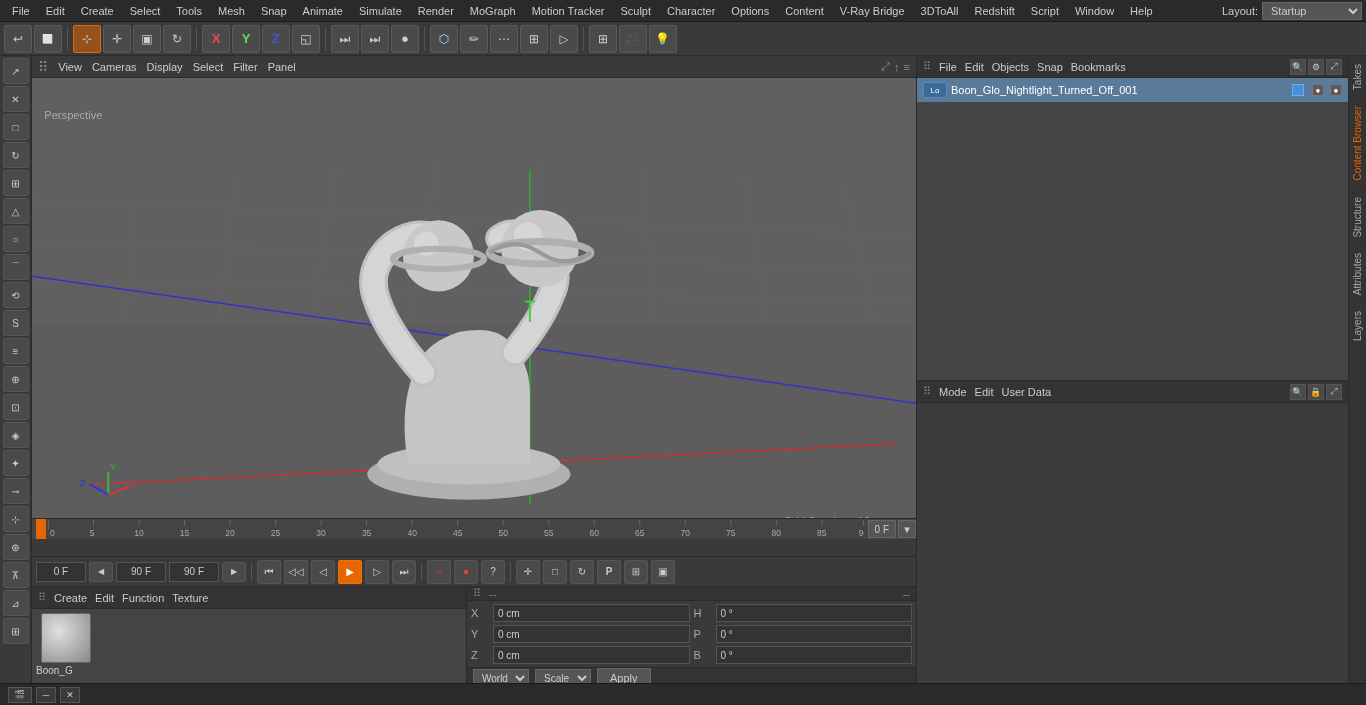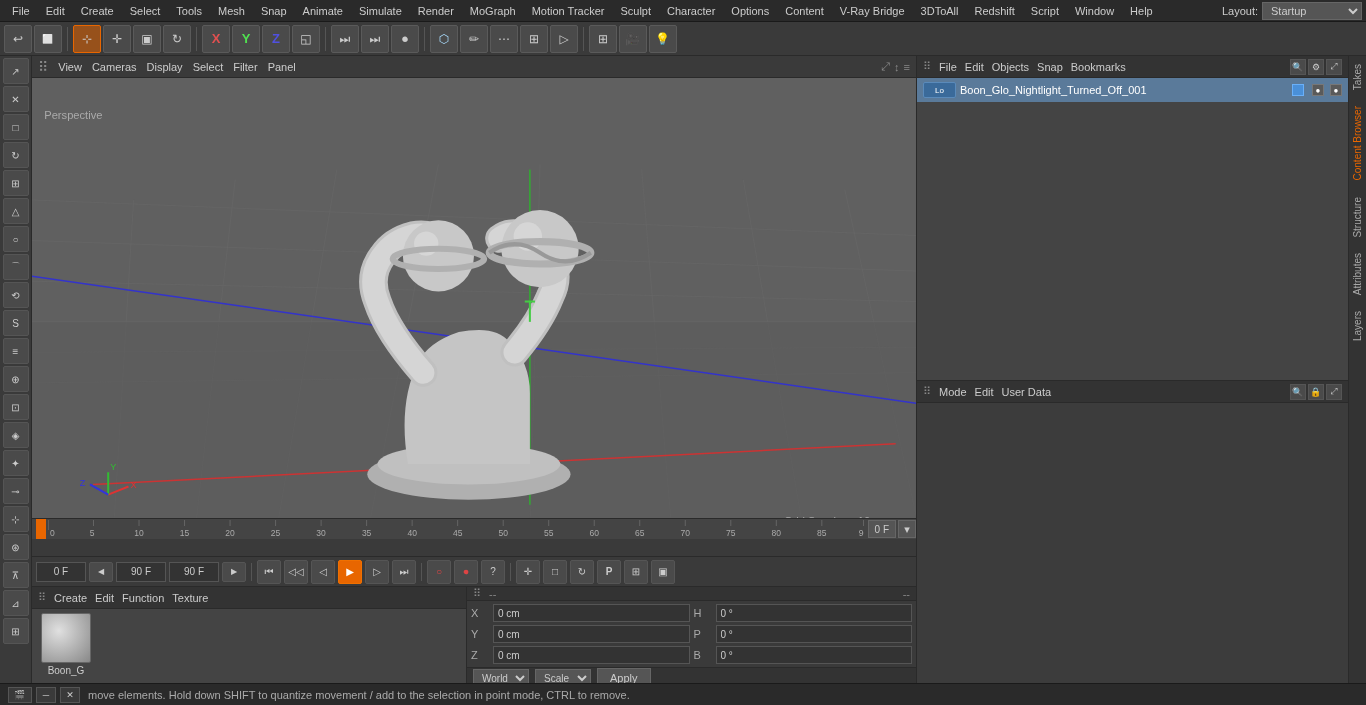--- a/index.html
+++ b/index.html
@@ -193,21 +193,21 @@
       display: flex;
       align-items: center;
       padding: 0 6px;
       gap: 4px;
       background: #5a7a9a;
       color: #fff;
       font-size: 11px;
       cursor: pointer;
     }
     .obj-icon {
-      width: 33px;
+      width: 24px;
       height: 16px;
       background: #3a6a9a;
       border: 1px solid #5a8aba;
       border-radius: 2px;
       display: flex;
       align-items: center;
       justify-content: center;
       font-size: 8px;
       color: #fff;
       flex-shrink: 0;
@@ -328,21 +328,21 @@
     .mat-preview {
       width: 50px;
       height: 50px;
       background: radial-gradient(circle at 35% 35%, #e0e0e0, #888);
       border: 1px solid #666;
       border-radius: 2px;
     }
     .mat-name {
       font-size: 10px;
       color: #ccc;
-      text-align: center;
+      text-align: left;
       margin-top: 2px;
       width: 100%;
       overflow: hidden;
       text-overflow: ellipsis;
       white-space: nowrap;
     }
 
     
     #transform-panel {
       width: 450px;
@@ -860,15 +860,14 @@
       </div>
     </div>
   </div>
 
   <div id="status-bar" style="height:22px; background:#2a2a2a; display:flex; align-items:center; padding:0 8px; border-top:1px solid #1a1a1a; position:relative;">
     <div id="status-icons">
       <div class="status-icon-btn" style="width:24px;">🎬</div>
       <div class="status-icon-btn">─</div>
       <div class="status-icon-btn">✕</div>
     </div>
-    <span id="status-text">move elements. Hold down SHIFT to quantize movement / add to the selection in point mode, CTRL to remove.</span>
   </div>
 </div>
 
 </body></html>

